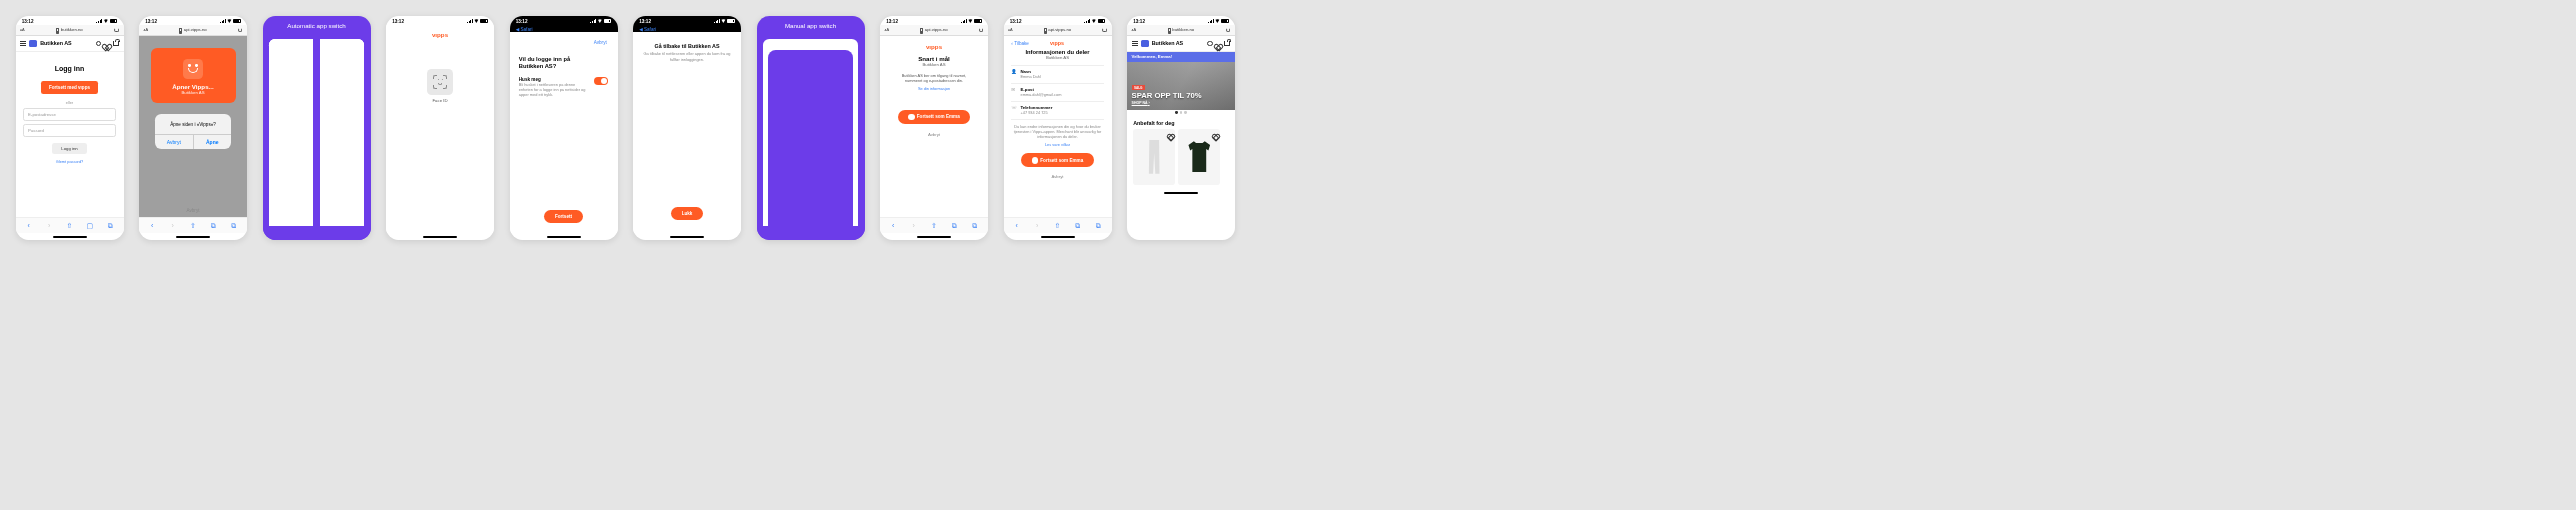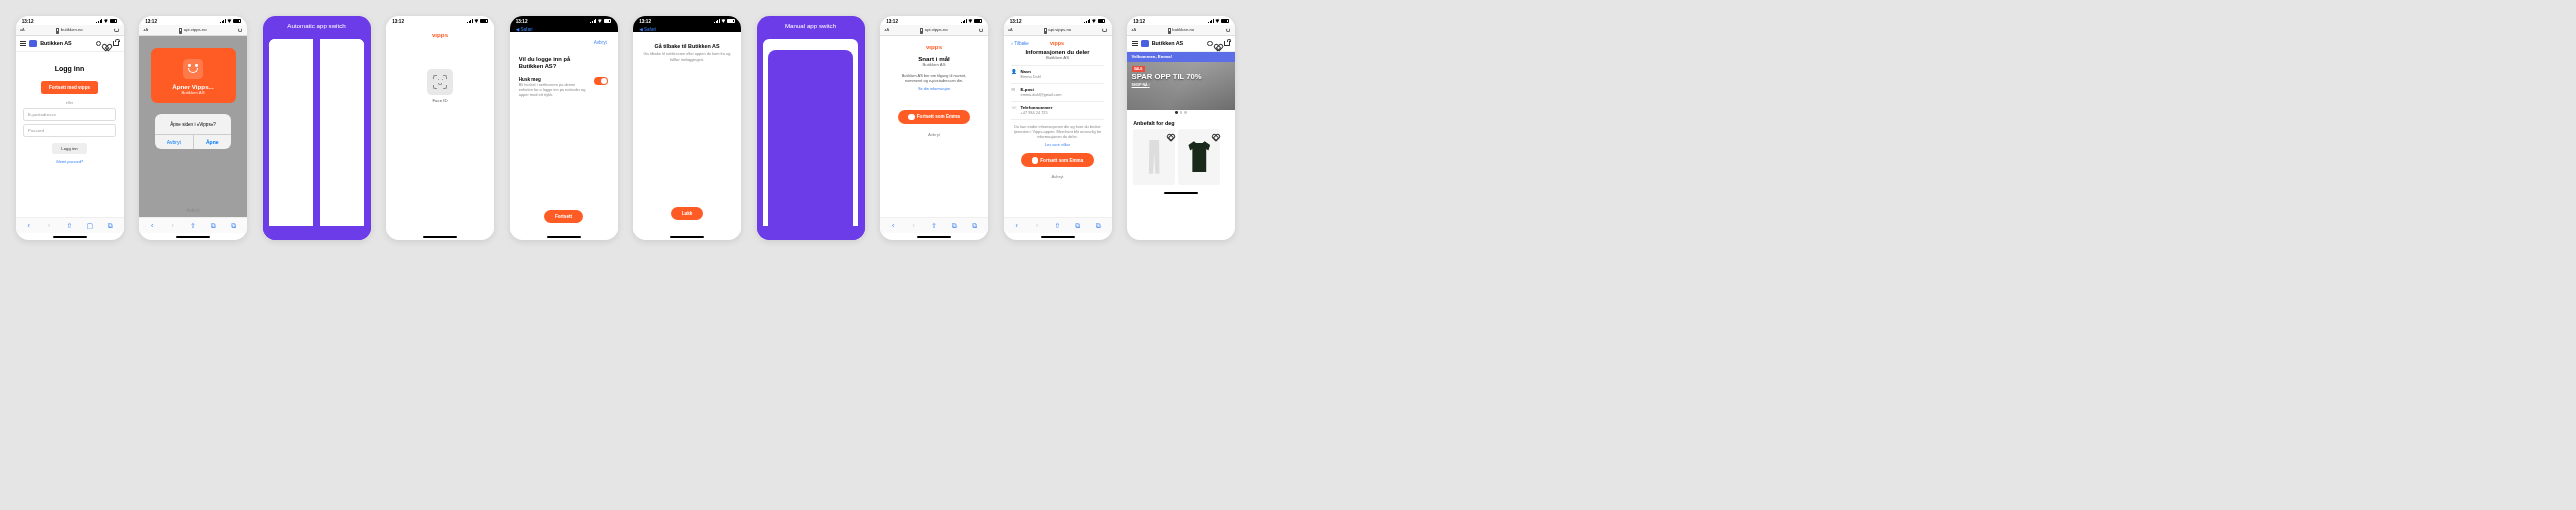--- a/index.html
+++ b/index.html
@@ -107,21 +107,21 @@
 
   .info-row { display:flex; gap:3.1px; padding:2.3px 0; }
   .info-row .icn { width:6.2px; color:#888; font-size:4.6px; }
   .info-row .txt { flex:1; }
   .info-row .lbl { font-size:4.3px; font-weight:600; }
   .info-row .val { font-size:3.9px; color:#888; }
 
   .back-link { color:#3b82f6; font-size:4.6px; display:flex; align-items:center; gap:1.5px; }
 
   .welcome-bar { background:#5b6ee8; color:#fff; font-size:4.3px; padding:2.3px 4.6px; font-weight:600; }
-  .hero { position:relative; height:48px; background:linear-gradient(120deg,#888 0%,#aaa 50%,#777 100%); color:#fff; padding:4.6px; display:flex; flex-direction:column; justify-content:flex-start; }
+  .hero { position:relative; height:48px; background:linear-gradient(120deg,#888 0%,#aaa 50%,#777 100%); color:#fff; padding:4.6px; display:flex; flex-direction:column; justify-content:flex-end; }
   .hero .badge { background:#e74c3c; color:#fff; font-size:3.1px; font-weight:700; padding:0.8px 2.3px; width:fit-content; }
   .hero .big { font-weight:800; font-size:7.7px; line-height:1; margin:1.5px 0; text-shadow:0 0.8px 1.5px rgba(0,0,0,0.5); }
   .hero .shop { font-size:3.5px; font-weight:700; text-decoration:underline; }
   .hero .figures { position:absolute; inset:0; display:flex; }
   .hero .fig { flex:1; background:linear-gradient(180deg,#999,#666); opacity:0.6; }
   .hero .overlay { position:relative; z-index:1; }
 
   .rec-title { font-weight:700; font-size:5.4px; padding:4.6px 6.2px 3.1px; }
   .scroll-row { display:flex; gap:3.1px; padding:0 6.2px 4.6px; }
   .card { flex:0 0 42px; height:56px; background:#f5f5f5; border-radius:3.1px; position:relative; display:flex; align-items:center; justify-content:center; }

